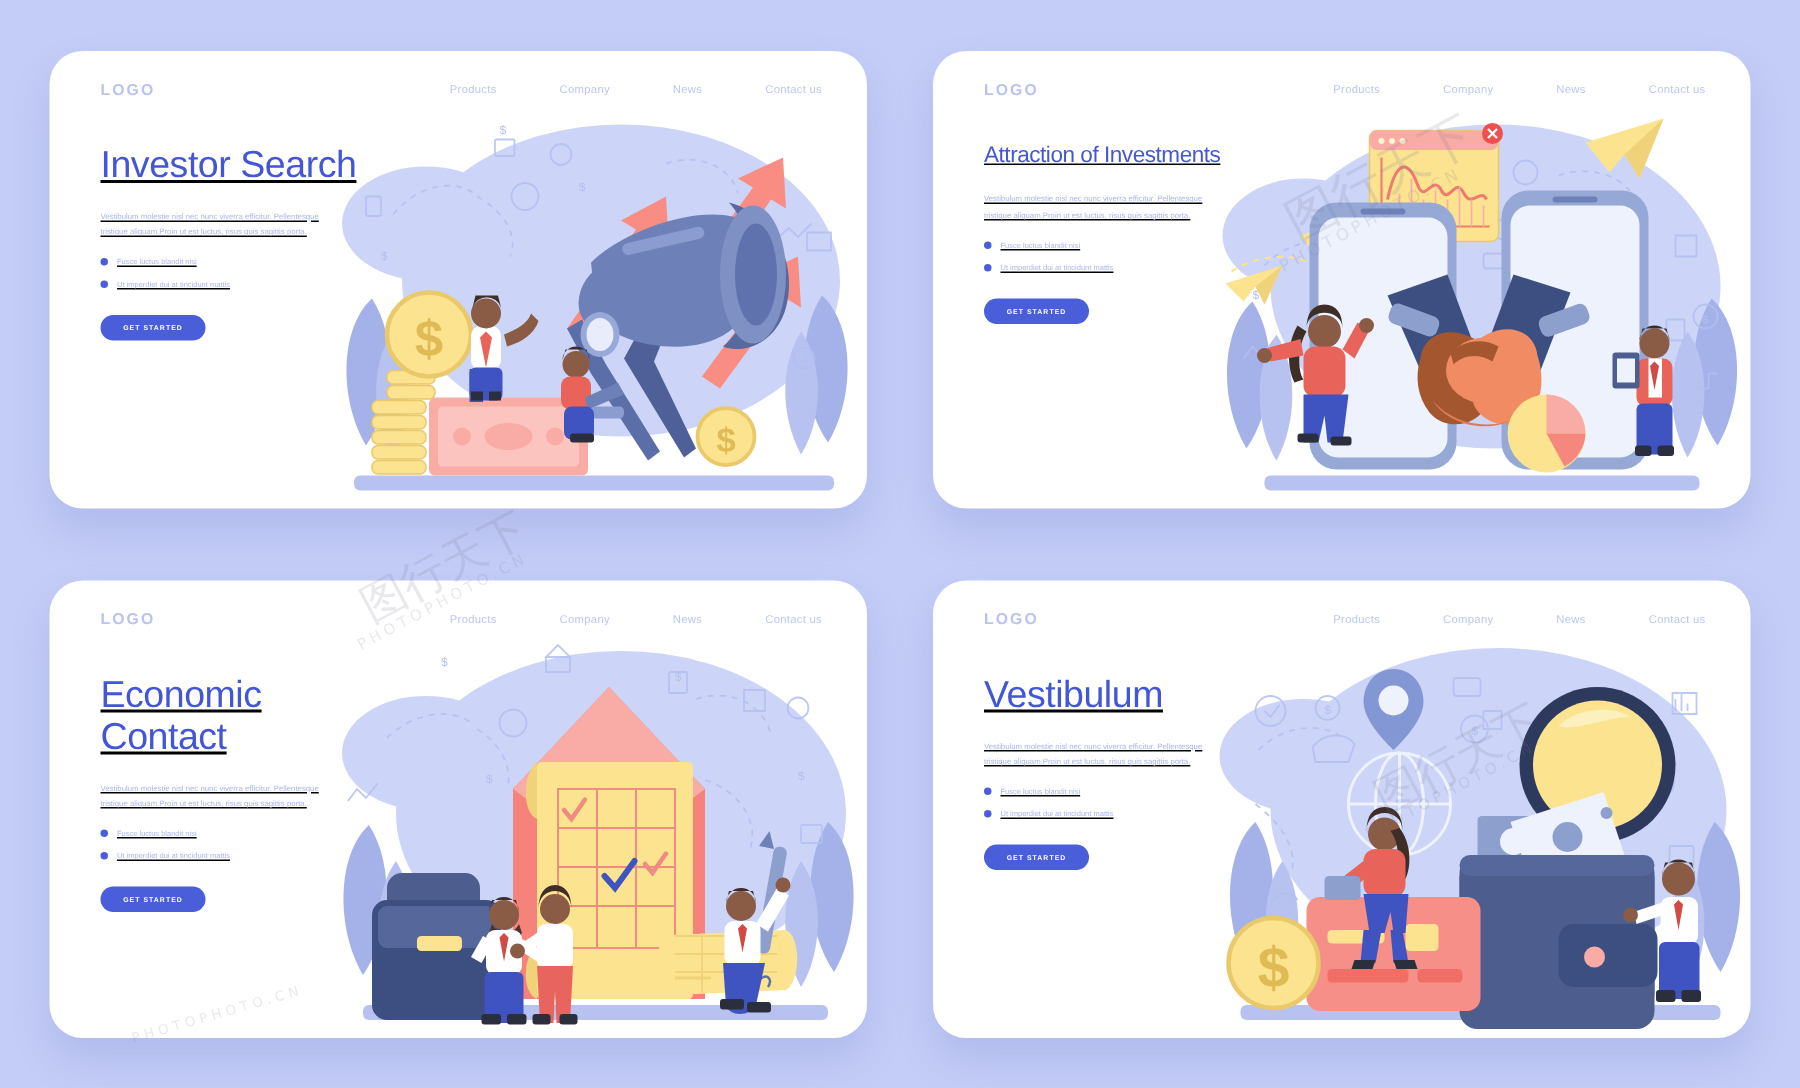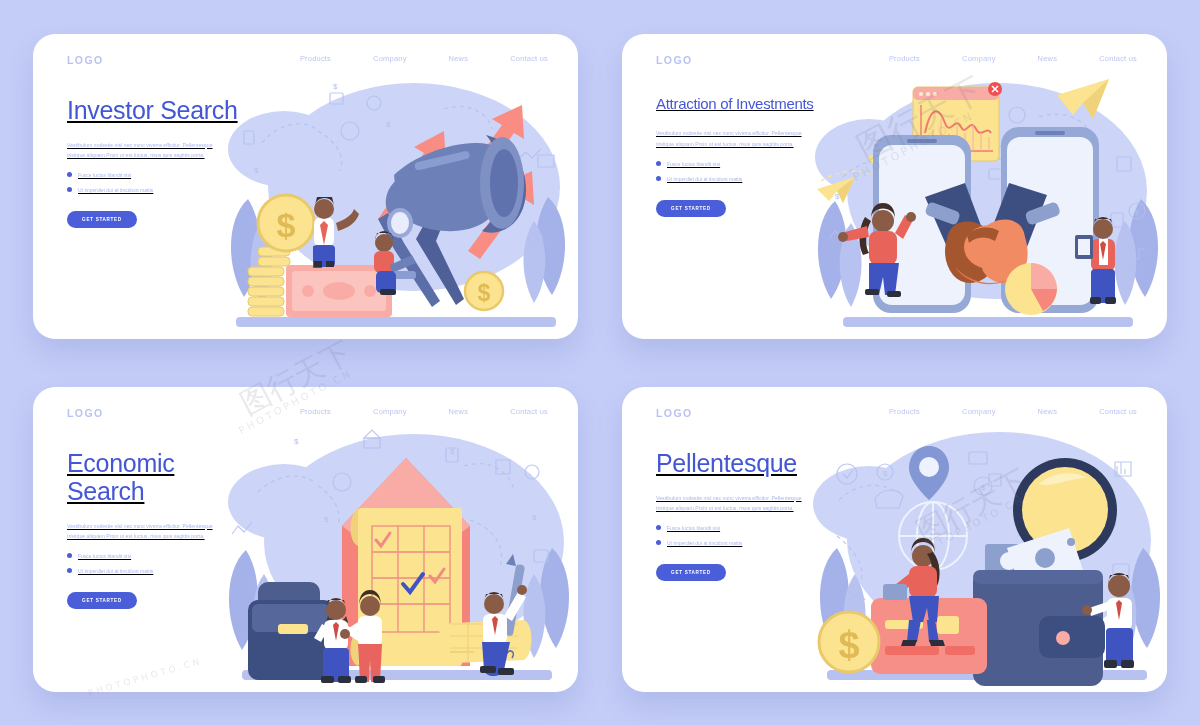--- a/index.html
+++ b/index.html
@@ -37,20 +37,21 @@
     overflow: hidden;
   }
 
   
   .card-header {
     position: absolute;
     top: 20px;
     left: 34px;
     right: 30px;
     display: flex;
+    align-items: center;
     justify-content: space-between;
     z-index: 6;
   }
   .logo {
     font-size: 10.5px;
     font-weight: bold;
     letter-spacing: 1.4px;
     color: #b9c3f2;
   }
   .nav {
@@ -428,21 +429,21 @@
       <div class="logo">LOGO</div>
       <nav class="nav">
         <span class="nav-item">Products</span>
         <span class="nav-item">Company</span>
         <span class="nav-item">News</span>
         <span class="nav-item">Contact us</span>
       </nav>
     </div>
 
     <div class="text-col">
-      <h1 class="headline">Economic Search</h1>
+      <h1 class="headline">Economic Contact</h1>
       <p class="paragraph">Vestibulum molestie nisl nec nunc viverra efficitur. Pellentesque tristique aliquam.Proin ut est luctus, risus quis sagittis porta.</p>
       <ul class="bullets">
         <li class="bullet">
           <span class="dot"></span>
           <span class="bullet-text">Fusce luctus blandit nisi</span>
         </li>
         <li class="bullet">
           <span class="dot"></span>
           <span class="bullet-text">Ut imperdiet dui at tincidunt mattis</span>
         </li>
@@ -563,21 +564,21 @@
       <div class="logo">LOGO</div>
       <nav class="nav">
         <span class="nav-item">Products</span>
         <span class="nav-item">Company</span>
         <span class="nav-item">News</span>
         <span class="nav-item">Contact us</span>
       </nav>
     </div>
 
     <div class="text-col">
-      <h1 class="headline">Pellentesque</h1>
+      <h1 class="headline">Vestibulum</h1>
       <p class="paragraph">Vestibulum molestie nisl nec nunc viverra efficitur. Pellentesque tristique aliquam.Proin ut est luctus, risus quis sagittis porta.</p>
       <ul class="bullets">
         <li class="bullet">
           <span class="dot"></span>
           <span class="bullet-text">Fusce luctus blandit nisi</span>
         </li>
         <li class="bullet">
           <span class="dot"></span>
           <span class="bullet-text">Ut imperdiet dui at tincidunt mattis</span>
         </li>

